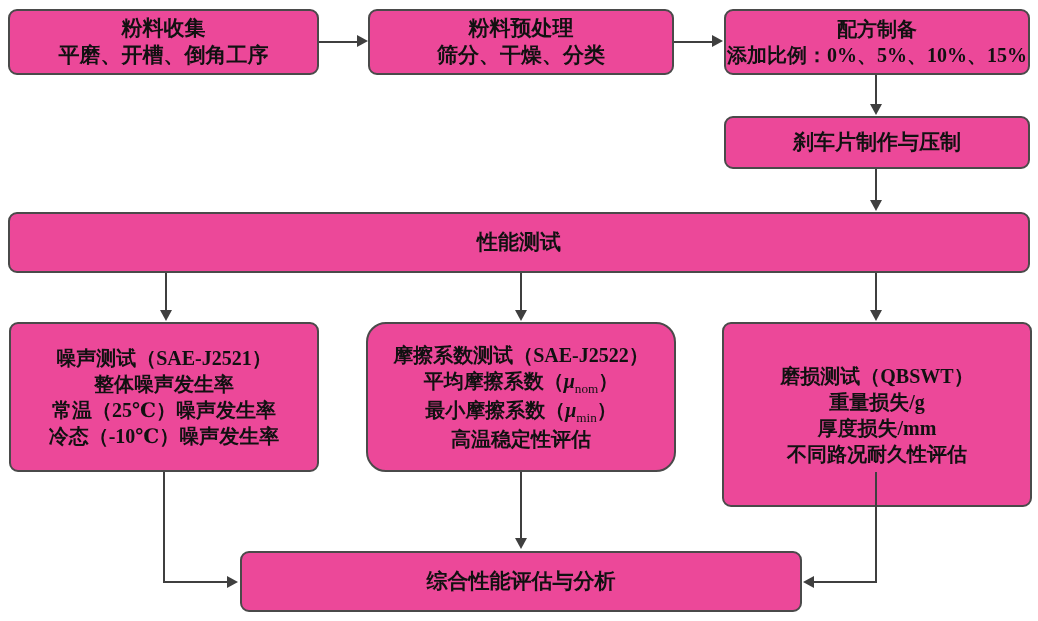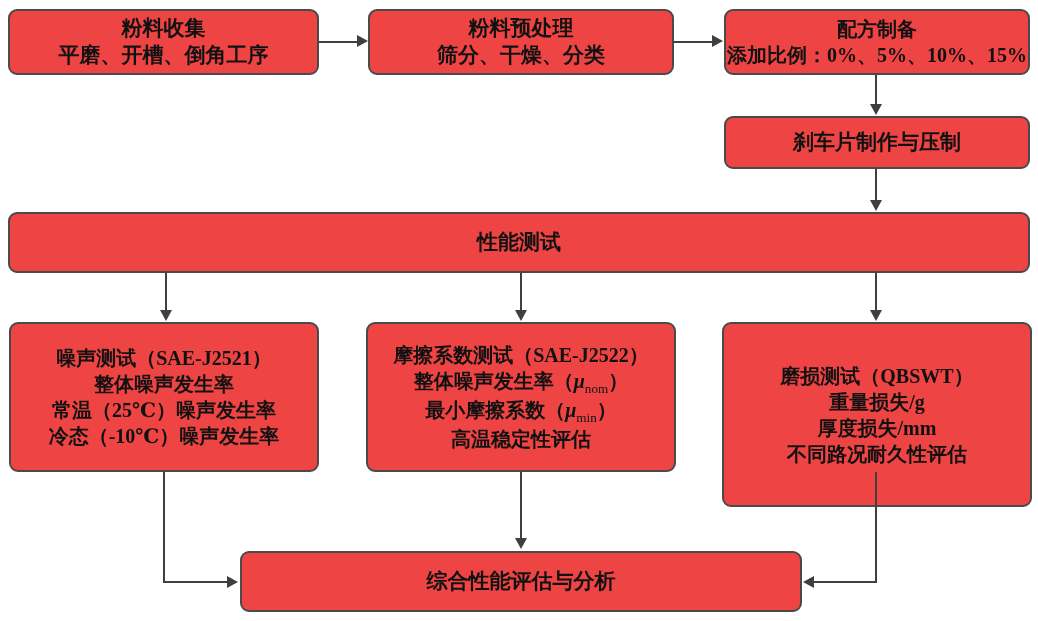--- a/index.html
+++ b/index.html
@@ -13,21 +13,21 @@
     height: 621px;
     background: #ffffff;
     font-family: "Liberation Serif", "DejaVu Serif", serif;
     overflow: hidden;
   }
   .node {
     position: absolute;
     box-sizing: border-box;
     border: 2px solid #4a4a4a;
     border-radius: 9px;
-    background: #ef4444;
+    background: #ec4899;
     display: flex;
     flex-direction: column;
     align-items: center;
     justify-content: center;
     text-align: center;
     color: #111111;
     font-weight: 700;
     line-height: 1.30;
     padding: 2px 18px;
   }
@@ -100,23 +100,23 @@
     <span class="ln">刹车片制作与压制</span>
   </div>
 
   <div class="node f20" style="left:9px; top:322px; width:310px; height:150px;">
     <span class="ln">噪声测试（SAE-J2521）</span>
     <span class="ln">整体噪声发生率</span>
     <span class="ln">常温（25℃）噪声发生率</span>
     <span class="ln">冷态（-10℃）噪声发生率</span>
   </div>
 
-  <div class="node f20" style="left:366px; top:322px; width:310px; height:150px;">
+  <div class="node f20" style="left:366px; top:322px; width:310px; height:150px;border-radius:20px;">
     <span class="ln">摩擦系数测试（SAE-J2522）</span>
-    <span class="ln"><span>整体噪声发生率（</span><span class="mu">μ</span><span class="sub">nom</span><span>）</span></span>
+    <span class="ln"><span>平均摩擦系数（</span><span class="mu">μ</span><span class="sub">nom</span><span>）</span></span>
     <span class="ln"><span>最小摩擦系数（</span><span class="mu">μ</span><span class="sub">min</span><span>）</span></span>
     <span class="ln">高温稳定性评估</span>
   </div>
 
   <div class="node f20" style="left:722px; top:322px; width:310px; height:185px;">
     <span class="ln">磨损测试（QBSWT）</span>
     <span class="ln">重量损失/g</span>
     <span class="ln">厚度损失/mm</span>
     <span class="ln">不同路况耐久性评估</span>
   </div>

